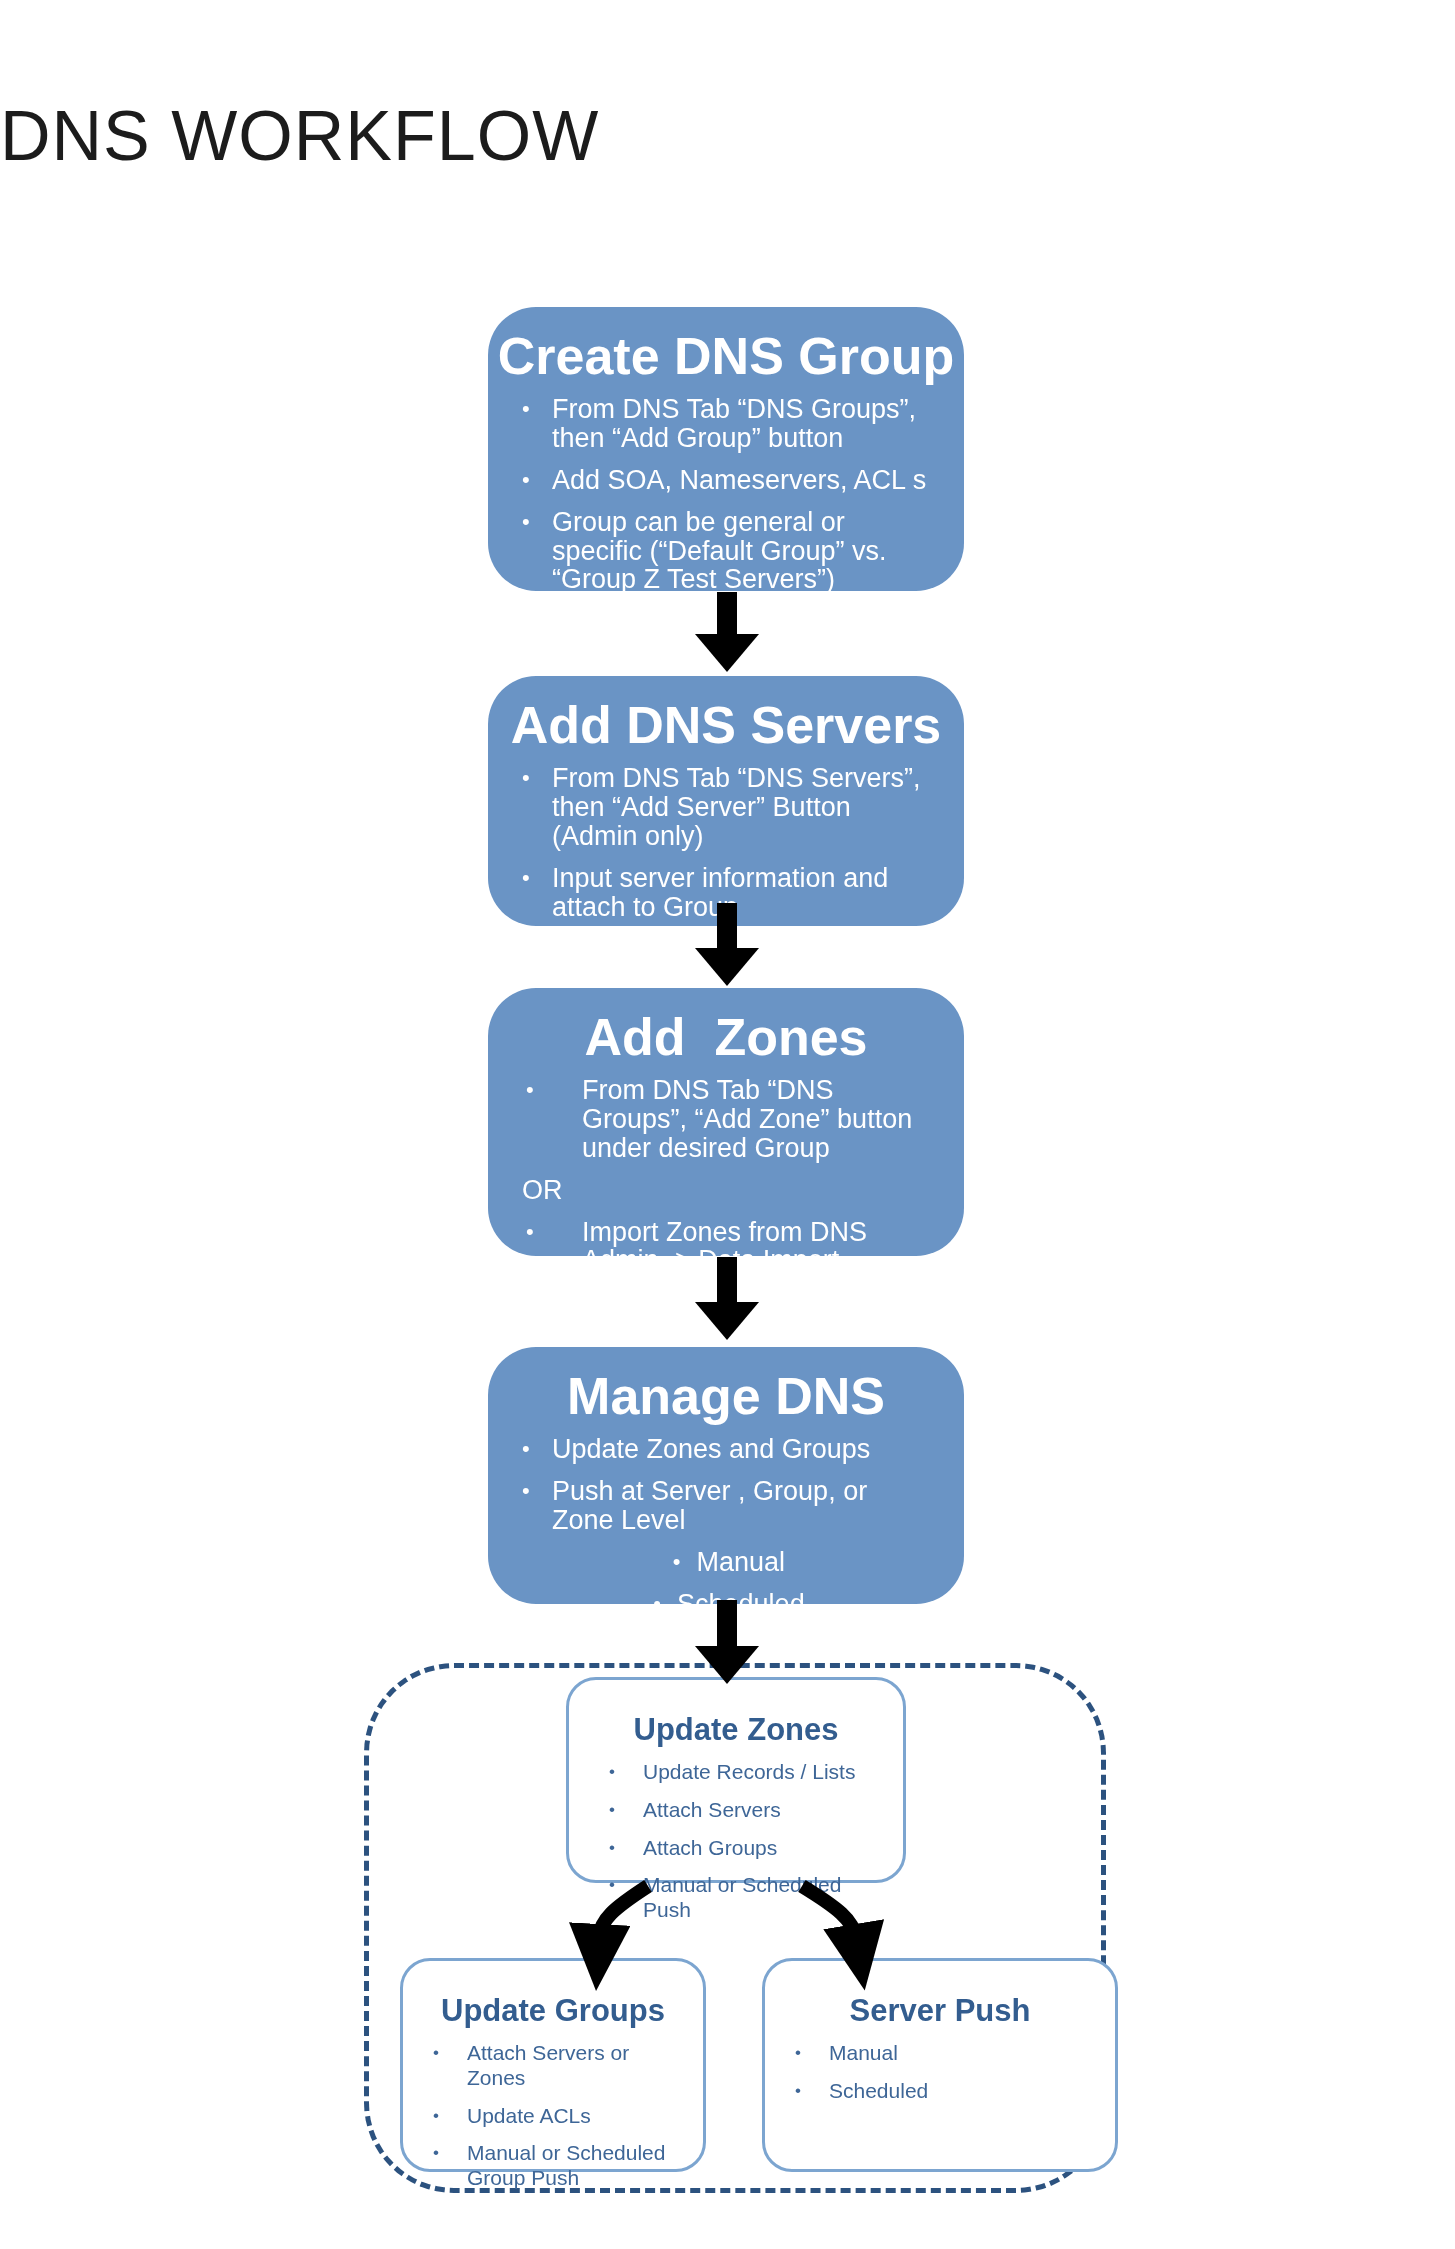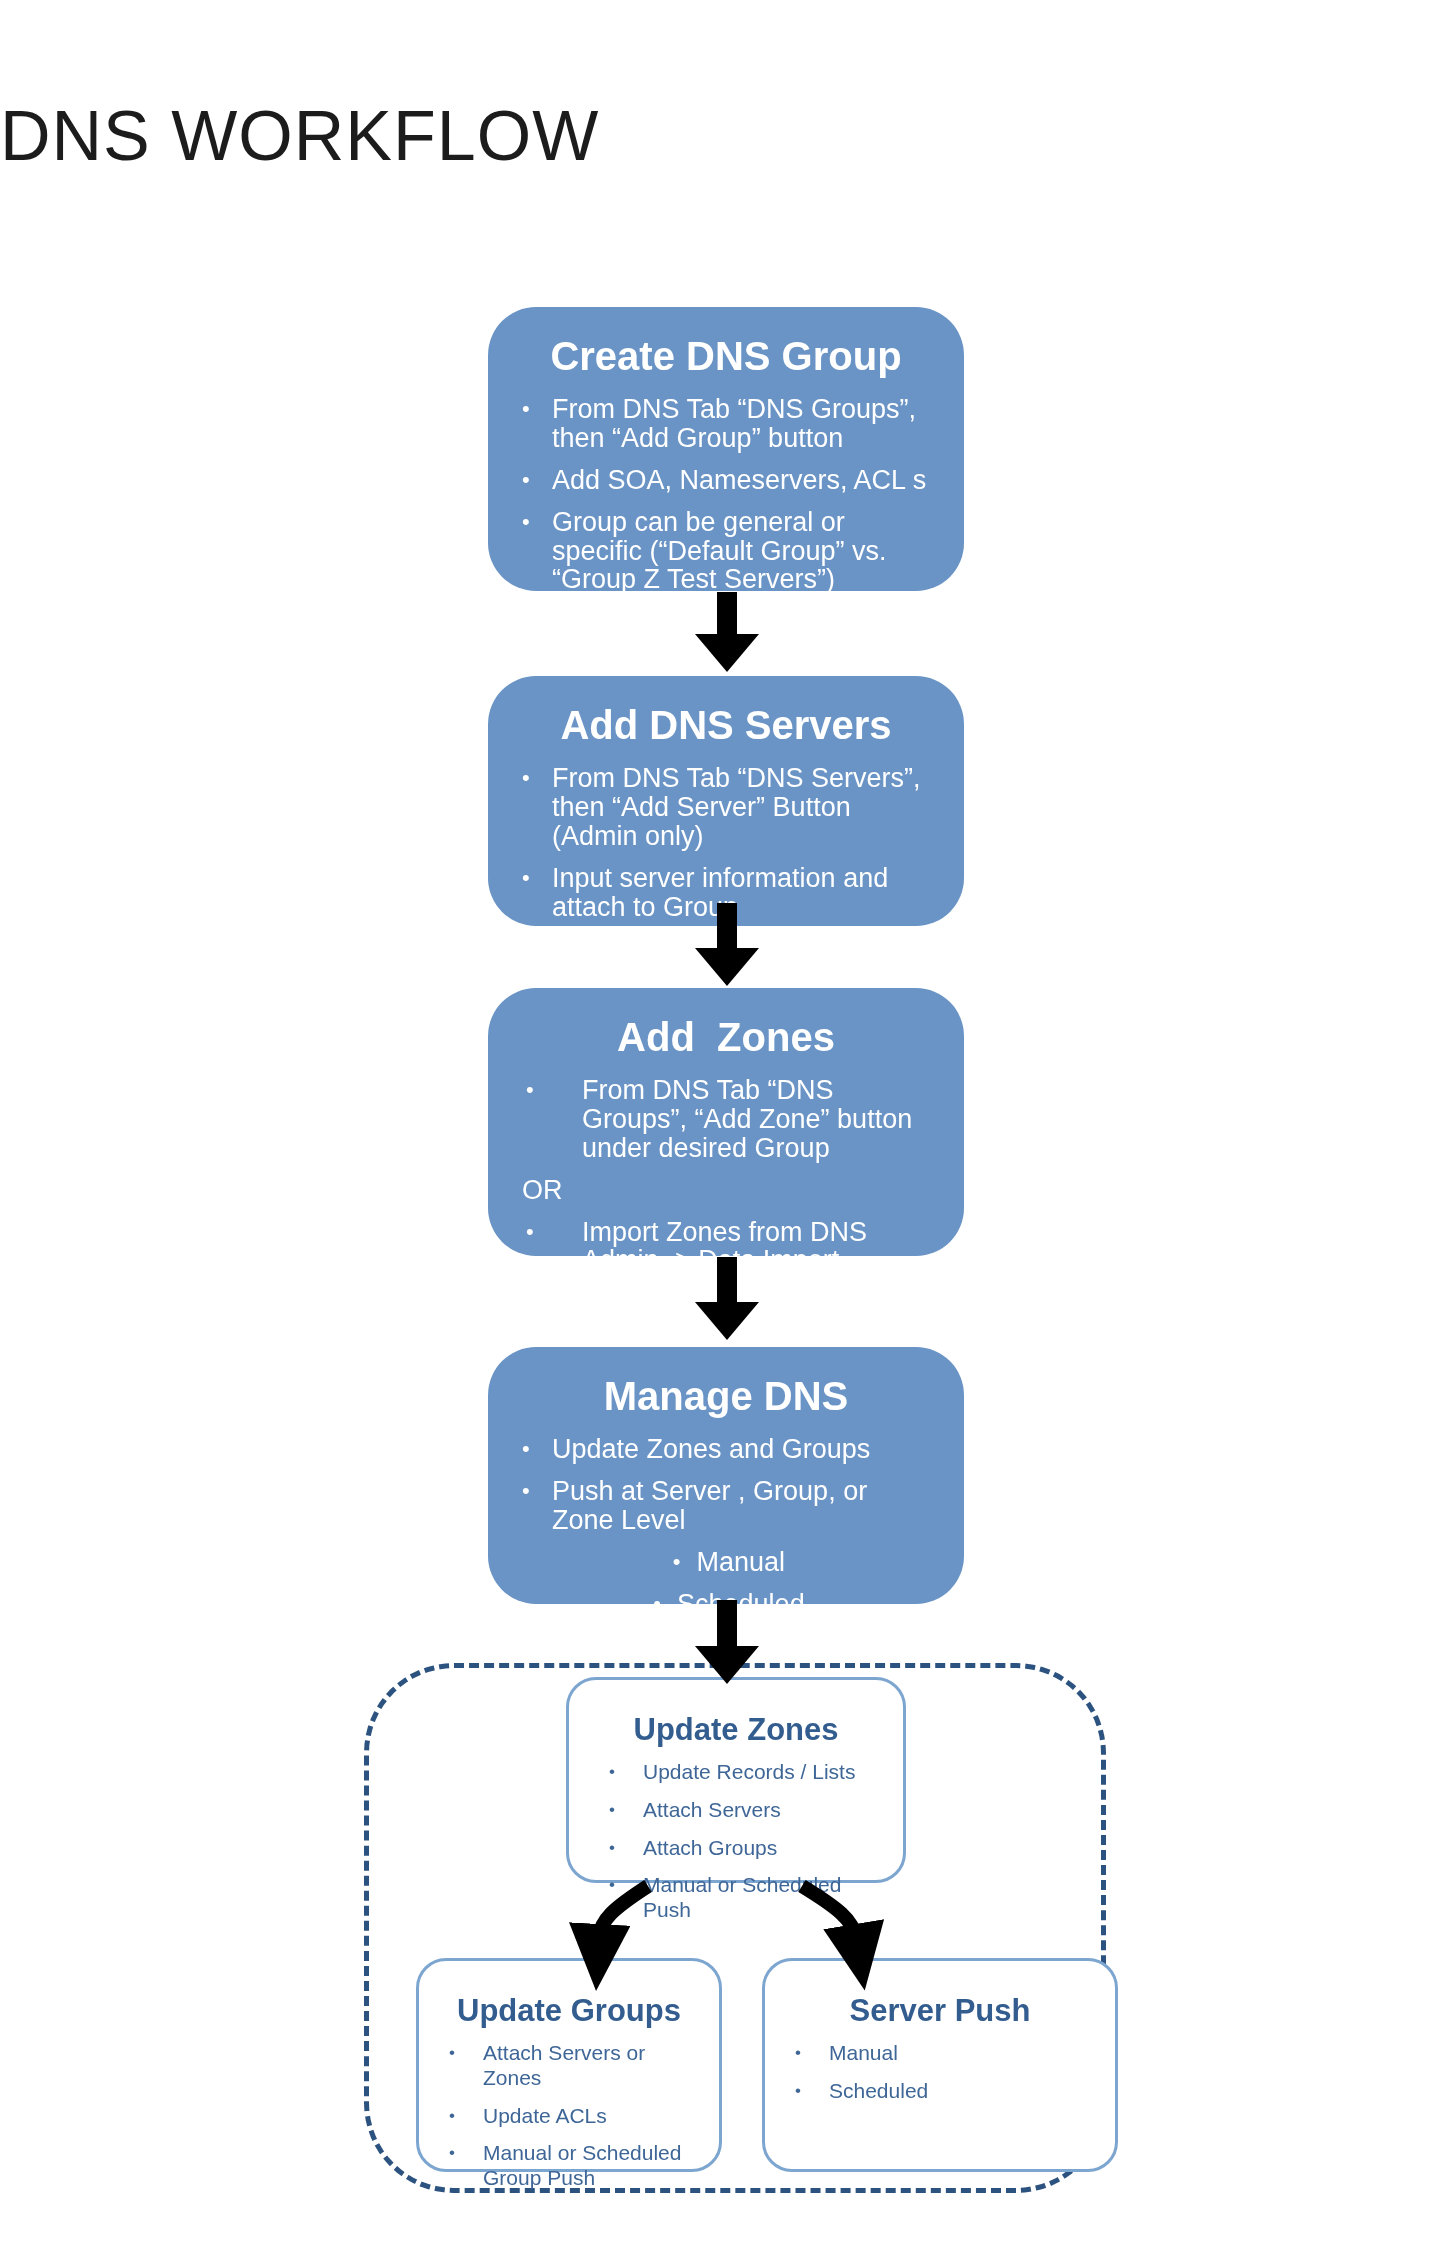--- a/index.html
+++ b/index.html
@@ -23,21 +23,21 @@
     position:absolute;left:488px;width:476px;
     background:var(--flow-box-fill,#6a94c5);
     border-radius:48px;
     box-sizing:border-box;
     color:var(--flow-box-text,#fff);
     z-index:2;
   }
   .f-title{
     padding-top:22px;margin-bottom:12px;
     text-align:center;
-    font-size:40px;line-height:54px;font-weight:bold;
+    font-size:52px;line-height:54px;font-weight:bold;
     white-space:pre-wrap;
   }
   .flow-box .bullets{padding:0 28px 0 34px;}
   .bullet-row{
     display:flex;align-items:flex-start;
     font-size:27px;line-height:1.07;
     margin-bottom:13px;
   }
   .bullet-row .dot{flex:0 0 30px;font-size:22px;line-height:1.3;}
   .bullet-row .txt{flex:1 1 auto;}
@@ -83,21 +83,21 @@
   }
   .detail-box .bullets{padding:0 16px 0 30px;}
   .detail-box .bullet-row{
     color:var(--detail-box-text,#3e6697);
     font-size:21px;line-height:1.18;
     margin-bottom:13px;
   }
   .detail-box .bullet-row .dot{flex:0 0 34px;font-size:17px;line-height:1.45;}
   #update-zones{left:566px;top:1677px;width:340px;height:206px;}
   #update-zones .bullets{padding-left:40px;}
-  #update-groups{left:416px;top:1958px;width:306px;height:214px;}
+  #update-groups{left:400px;top:1958px;width:306px;height:214px;}
   #server-push{left:762px;top:1958px;width:356px;height:214px;}
   
   .arrow-layer{
     position:absolute;left:0;top:0;z-index:6;pointer-events:none;
   }
 </style>
 </head>
 <body>
 
 <div class="canvas">

